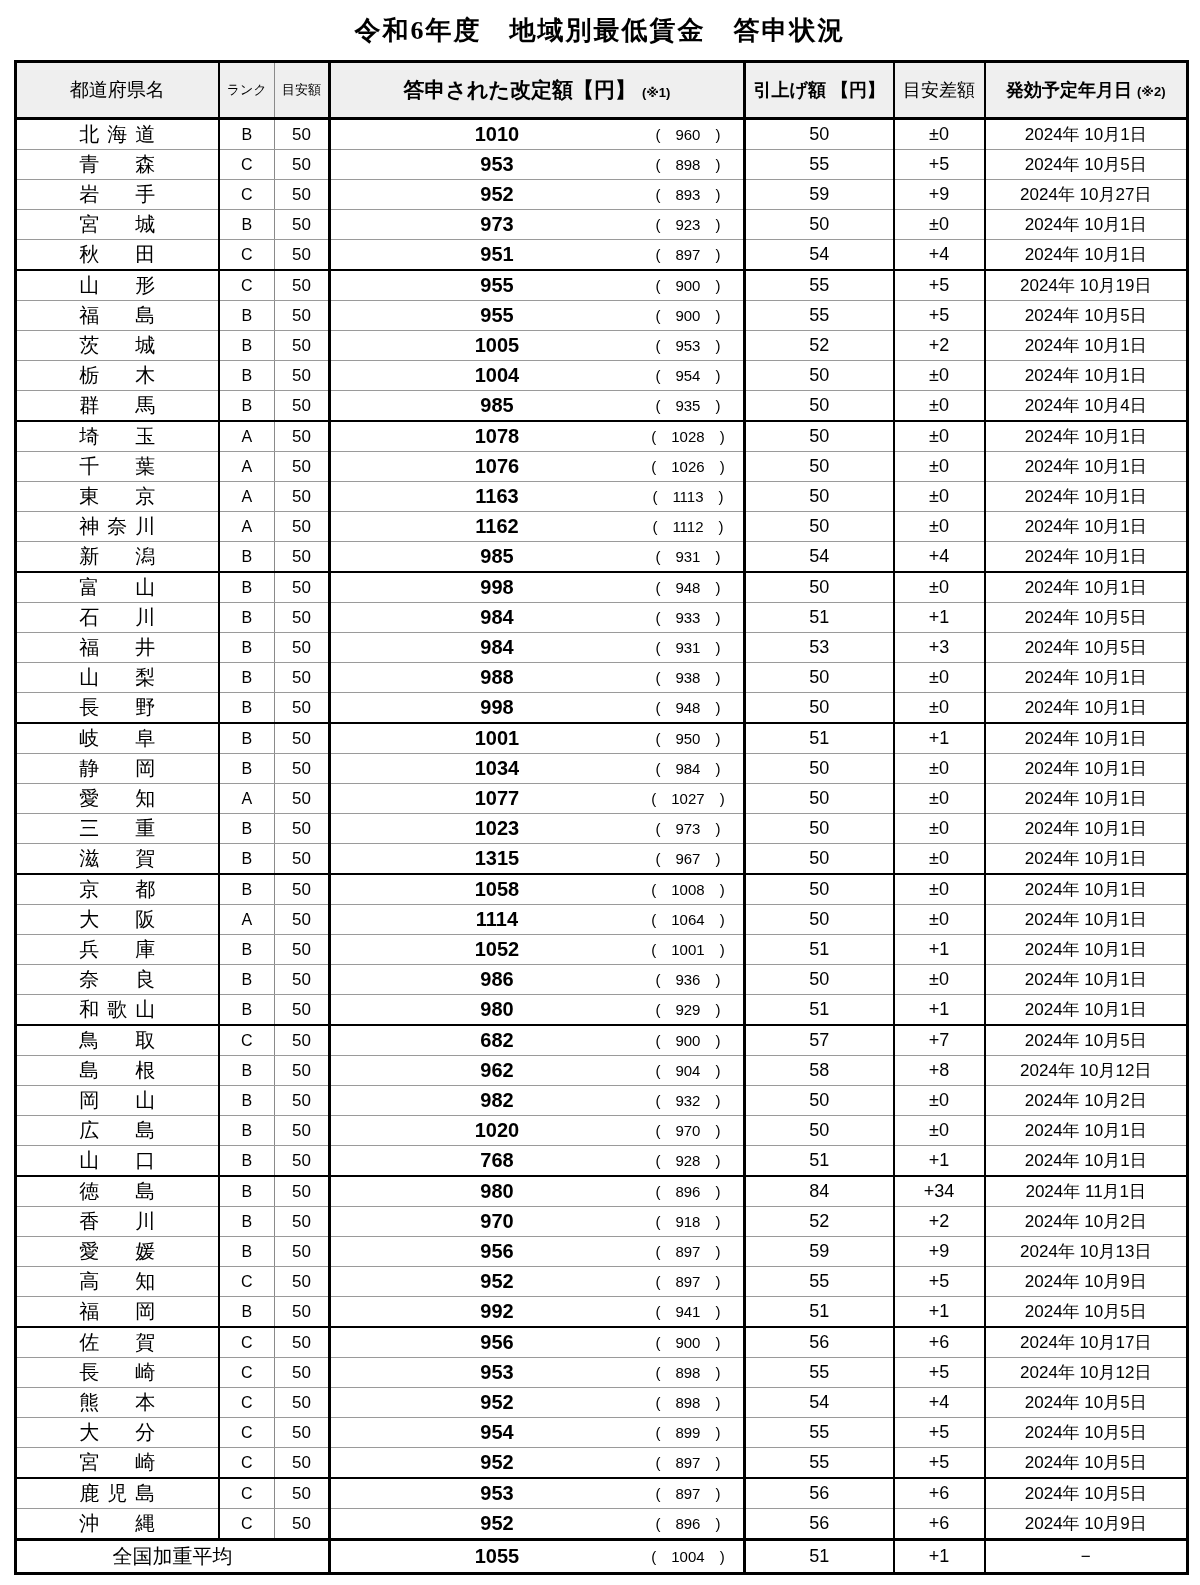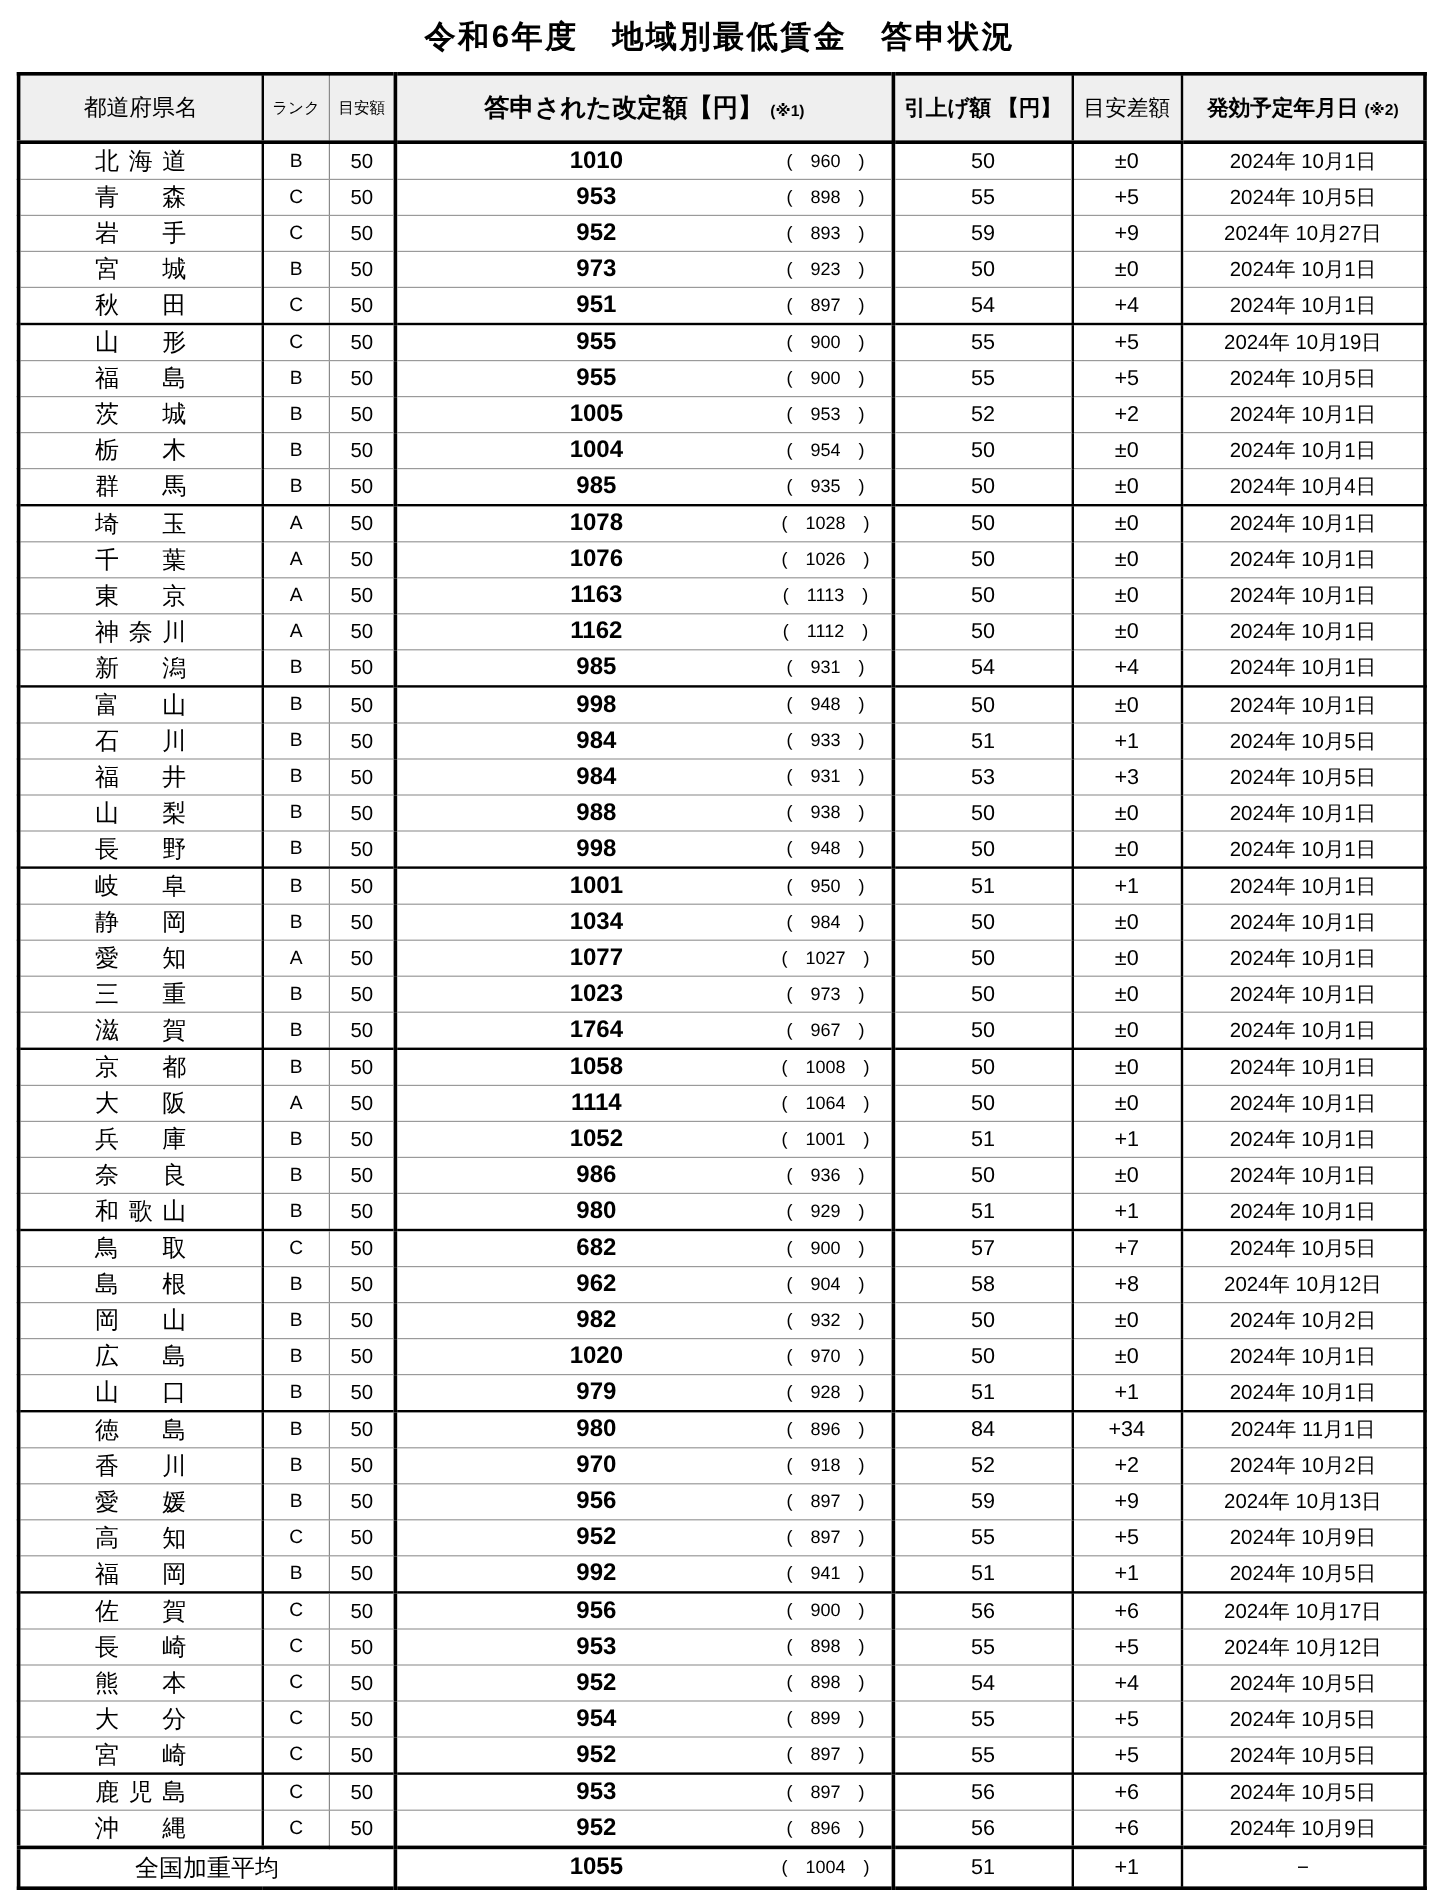--- a/index.html
+++ b/index.html
@@ -7,20 +7,21 @@
     width:1200px;height:1585px;
     font-family:"Liberation Sans","DejaVu Sans",sans-serif;
     color:#000;position:relative;
   }
   .page-title{
     text-align:center;
     font-size:26px;
     font-weight:bold;
     padding-top:13px;
     letter-spacing:2px;
+    font-family:Liberation Serif, serif;
   }
   .table-wrap{margin:12px 14px 0 14px;}
   table{
     border-collapse:collapse;
     table-layout:fixed;
     width:1172px;
     border:3px solid #000;
   }
   col.w-name{width:203px;}
   col.w-rank{width:56px;}
@@ -646,21 +647,21 @@
   </tr>
         <tr>
     <td class="c-name"><span class="pref-name">
               <span>滋</span>
               <span>賀</span>
             </span></td>
     <td class="c-rank">B</td>
     <td class="c-guide">50</td>
     <td class="c-rev">
       <span class="rev-flex">
-        <span class="rev-val">1764</span>
+        <span class="rev-val">1315</span>
         <span class="prev-wrap">
                 <span>(</span>
                 <span>967</span>
                 <span>)</span>
               </span>
       </span>
     </td>
     <td class="c-inc">50</td>
     <td class="c-diff">±0</td>
     <td class="c-date">2024年 10月1日</td>
@@ -857,21 +858,21 @@
   </tr>
         <tr>
     <td class="c-name"><span class="pref-name">
               <span>山</span>
               <span>口</span>
             </span></td>
     <td class="c-rank">B</td>
     <td class="c-guide">50</td>
     <td class="c-rev">
       <span class="rev-flex">
-        <span class="rev-val">979</span>
+        <span class="rev-val">768</span>
         <span class="prev-wrap">
                 <span>(</span>
                 <span>928</span>
                 <span>)</span>
               </span>
       </span>
     </td>
     <td class="c-inc">51</td>
     <td class="c-diff">+1</td>
     <td class="c-date">2024年 10月1日</td>

